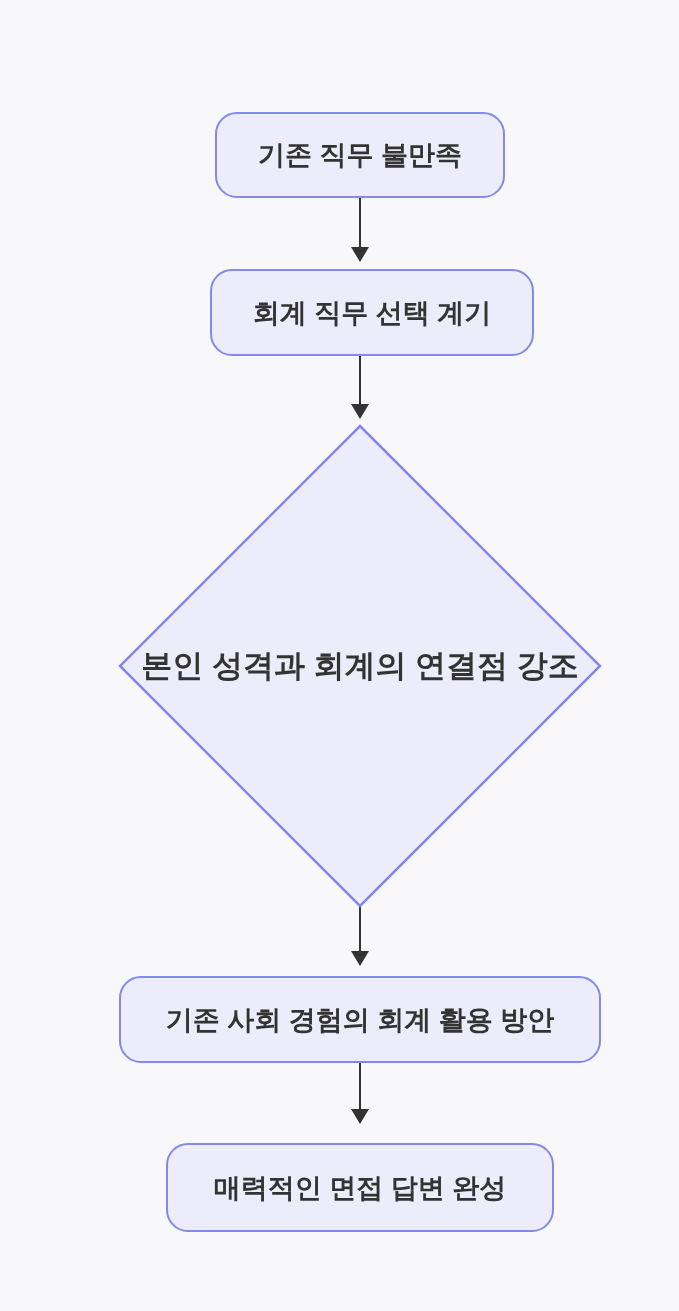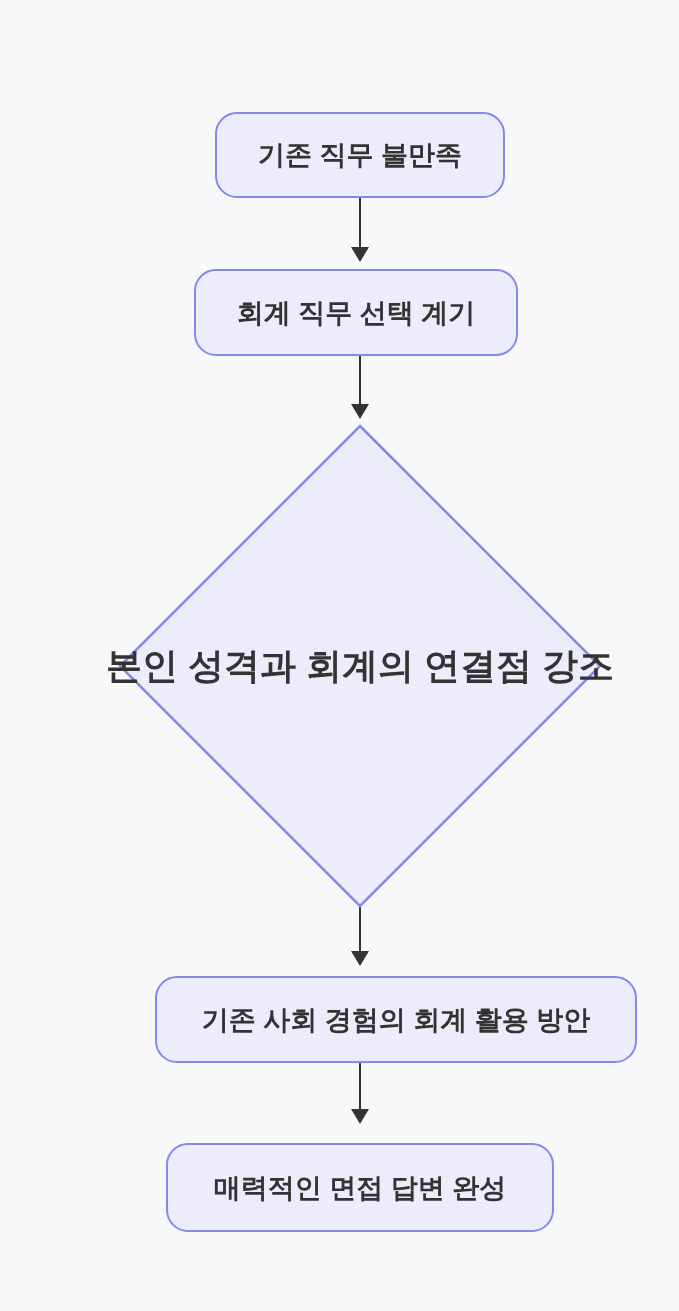--- a/index.html
+++ b/index.html
@@ -25,41 +25,41 @@
     display: flex;
     align-items: center;
     justify-content: center;
     font-size: 27px;
     font-weight: 600;
     color: #333333;
     text-align: center;
     white-space: nowrap;
   }
   .node-a { left: 215px; top: 112px; width: 290px; height: 86px; }
-  .node-b { left: 194px; top: 269px; width: 324px; height: 87px; }
-  .node-d { left: 119px; top: 976px; width: 482px; height: 87px; margin-left: 36px; }
+  .node-b { left: 210px; top: 269px; width: 324px; height: 87px; }
+  .node-d { left: 119px; top: 976px; width: 482px; height: 87px; }
   .node-e { left: 166px; top: 1133px; width: 388px; height: 89px; margin-top: 10px; }
 
   .diamond-svg {
     position: absolute;
     left: 118px;
     top: 424px;
     width: 484px;
     height: 484px;
   }
   .diamond-label {
     position: absolute;
     left: 118px;
     top: 424px;
     width: 484px;
     height: 484px;
     display: flex;
     align-items: center;
     justify-content: center;
-    font-size: 36px;
+    font-size: 31px;
     font-weight: 600;
     color: #333333;
     text-align: center;
     white-space: nowrap;
     pointer-events: none;
   }
 
   .edge-line {
     position: absolute;
     left: 359px;

